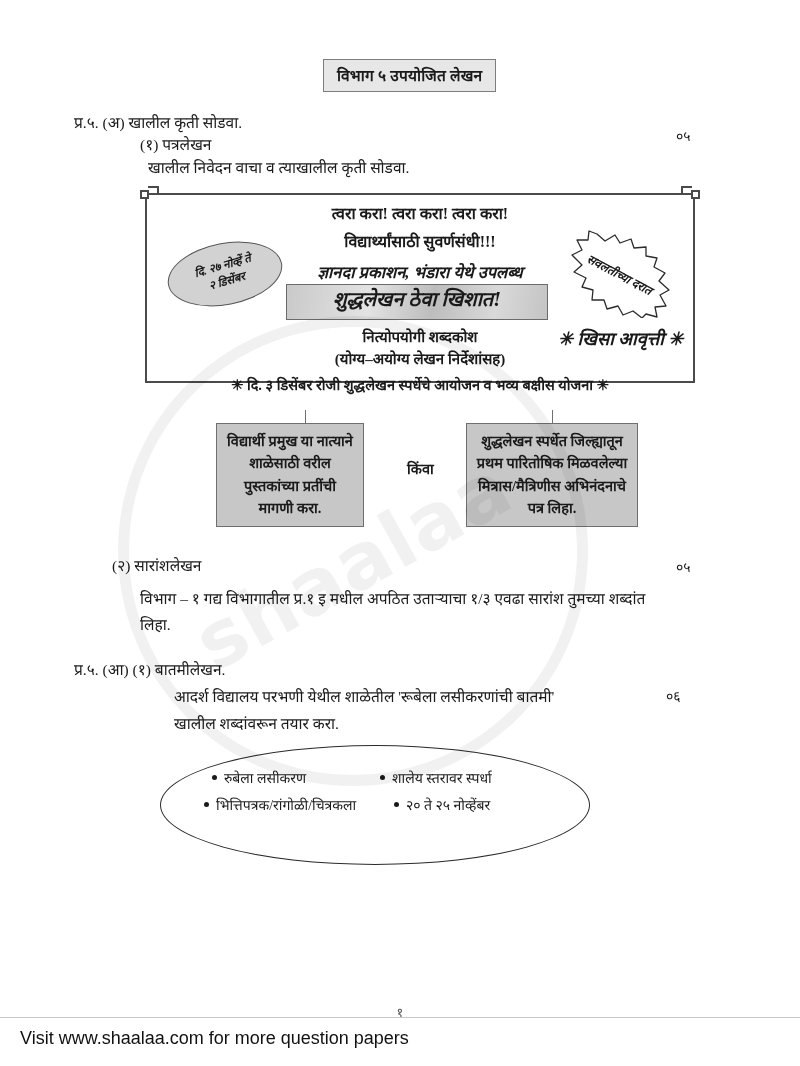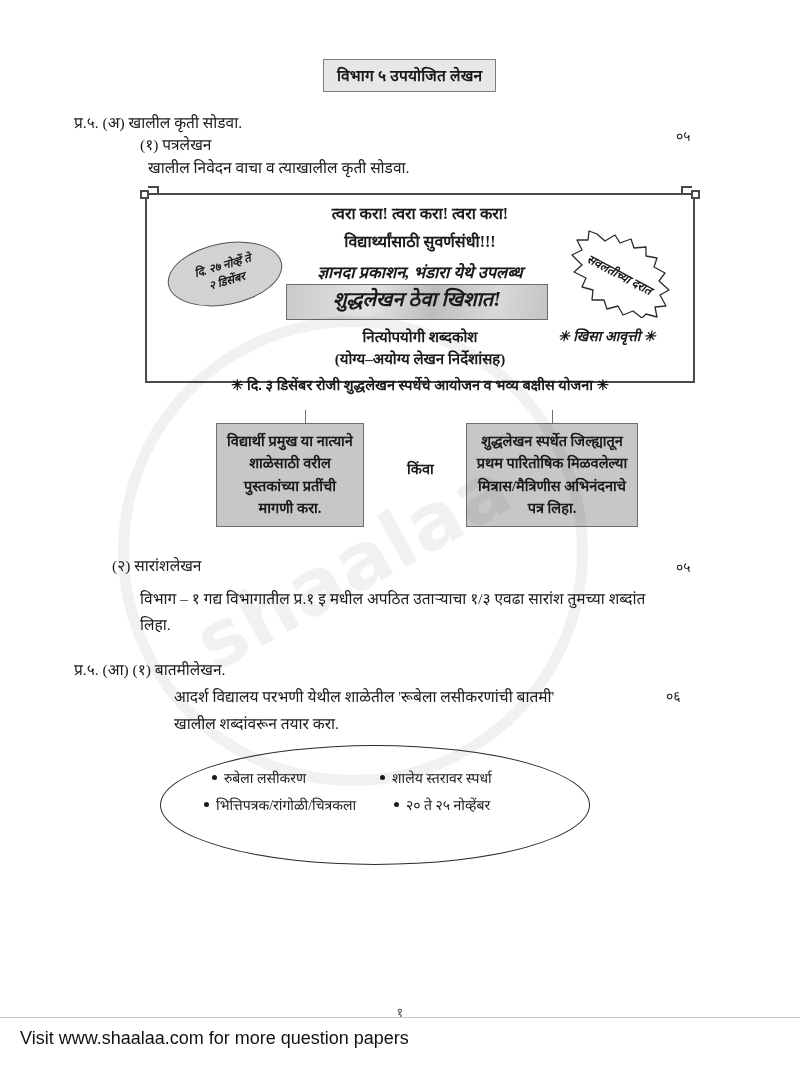--- a/index.html
+++ b/index.html
@@ -216,21 +216,21 @@
     transform: rotate(28deg);
     font-size: 12px;
     font-weight: 700;
     font-style: italic;
     white-space: nowrap;
   }
   #khisa-line {
     position: absolute;
     left: 418px;
     top: 140px;
-    font-size: 14px;
+    font-size: 18px;
     font-weight: 700;
     font-style: italic;
     white-space: nowrap;
   }
 
   
   .task-box {
     position: absolute;
     border: 1px solid #6f6f6f;
     background: #c7c7c7;

